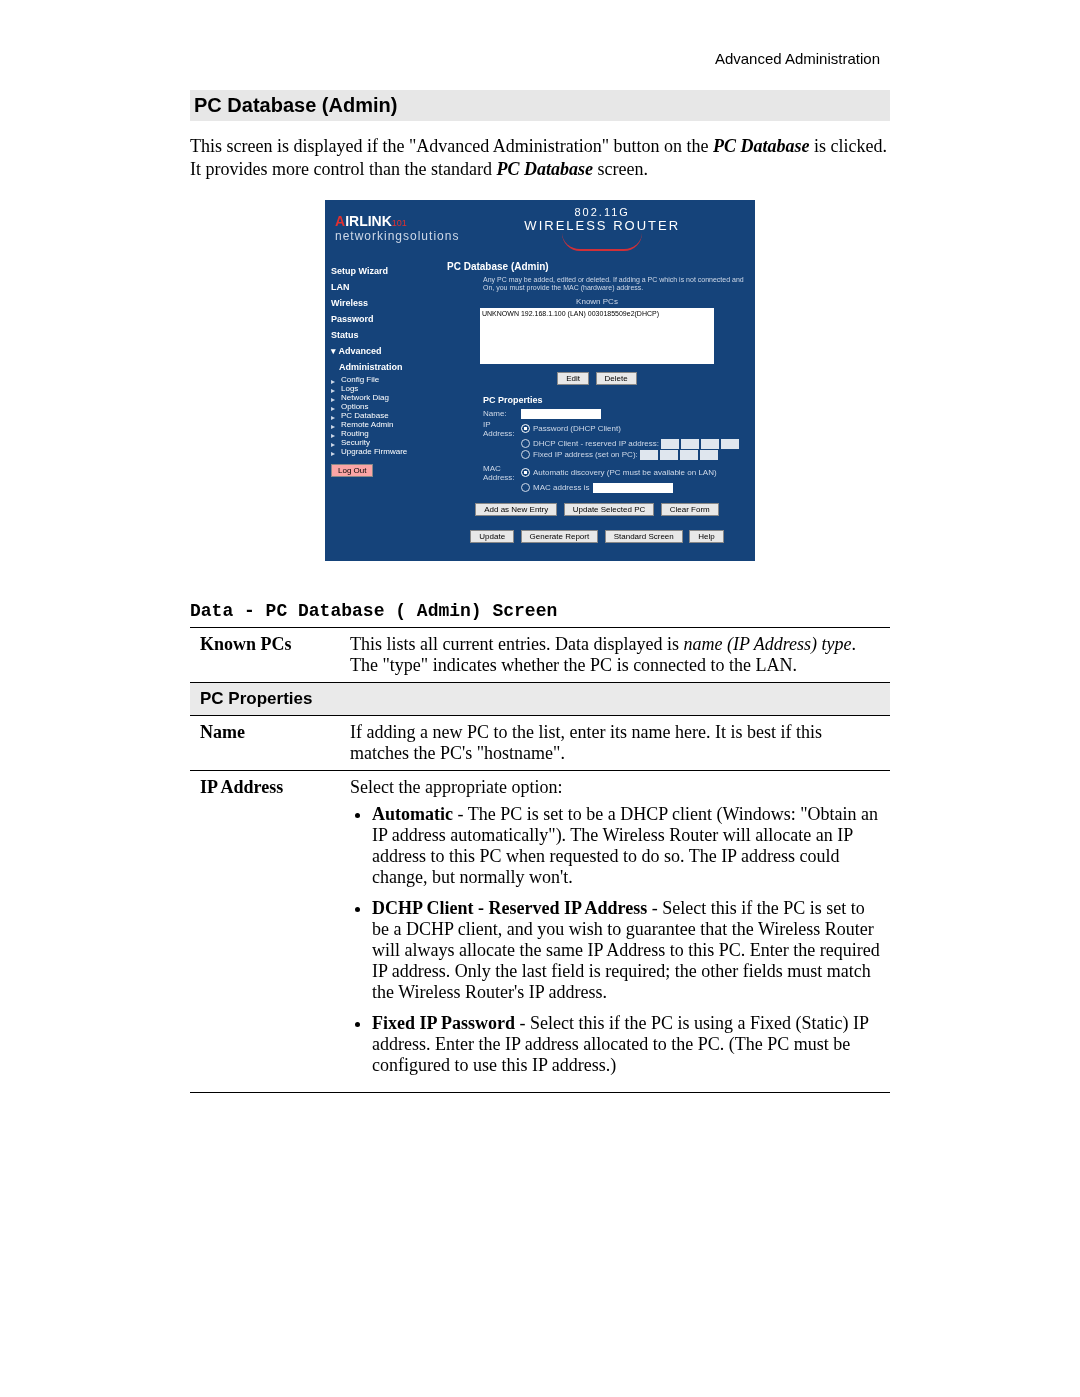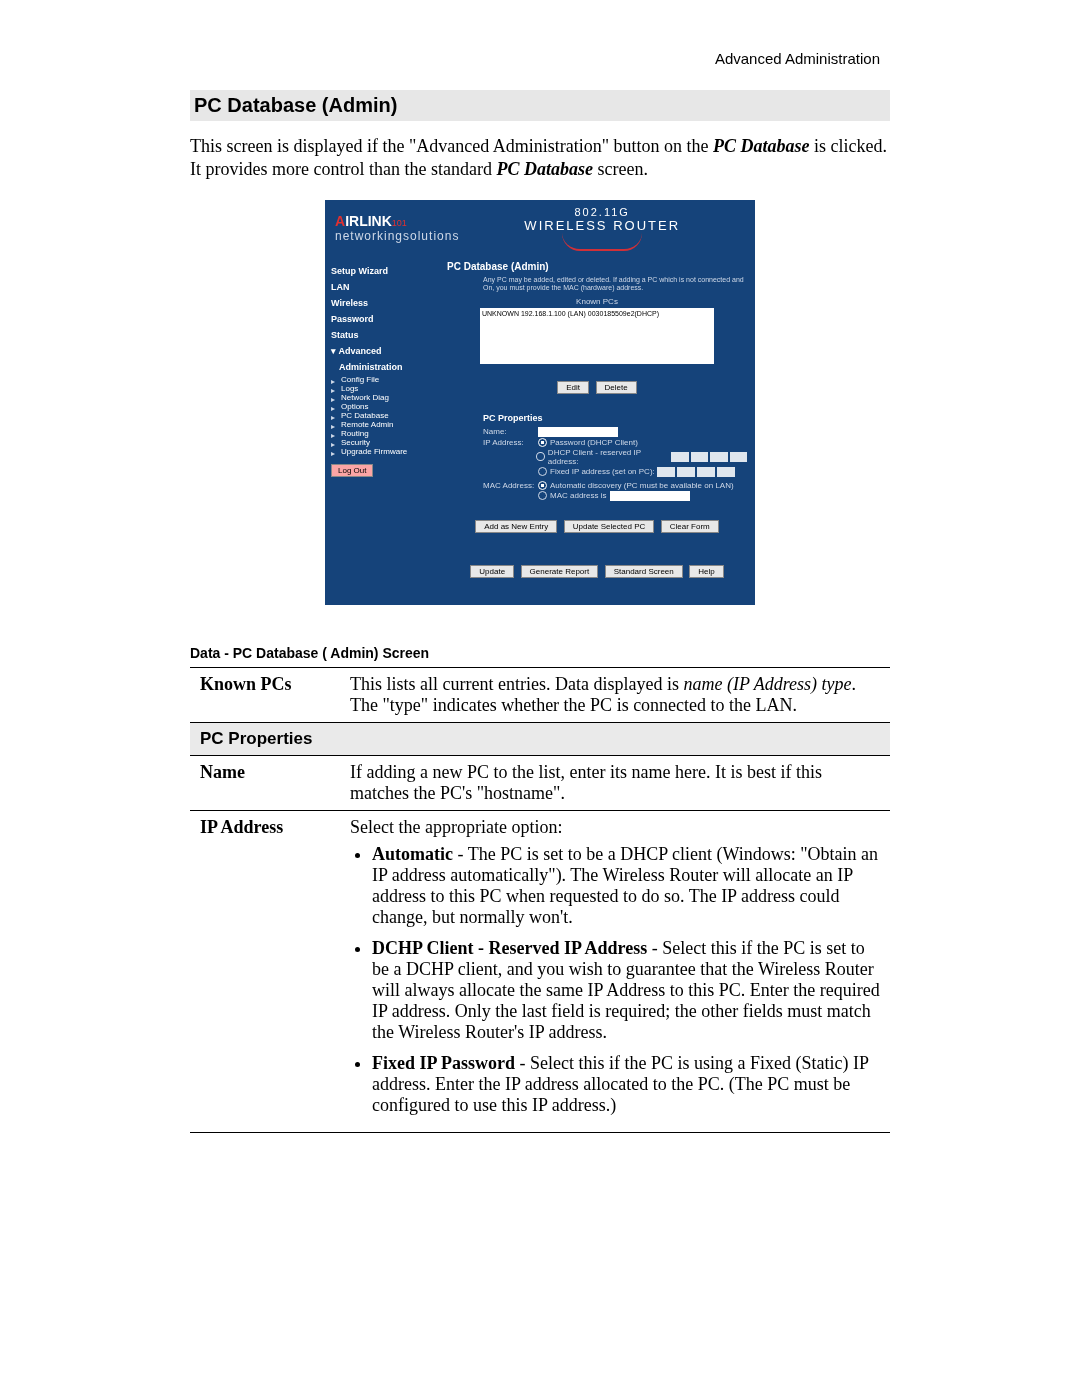--- a/index.html
+++ b/index.html
@@ -101,35 +101,35 @@
   .rm-title { color: #fff; font-weight: bold; font-size: 10px; margin-bottom: 4px; }
   .rm-note { color: #cfd9e8; font-size: 7px; margin: 0 0 4px 36px; line-height: 1.2; }
   .rm-label { color: #cfd9e8; text-align: center; font-size: 8px; margin-bottom: 2px; }
   .listbox {
     background: #fff; color: #000; height: 52px; width: 230px; margin: 0 auto;
     font-size: 7px; padding: 2px; overflow: hidden;
   }
   .btnrow { text-align: center; margin: 4px 0 6px 0; }
   .btn {
     background: #e8e8e8; color: #000; border: 1px solid #888;
-    font-size: 8px; padding: 1px 8px; display: inline-block; margin: 13px 2px;
+    font-size: 8px; padding: 1px 8px; display: inline-block; margin: 4px 2px;
   }
   .rm-sub { color: #fff; font-weight: bold; font-size: 9px; margin: 4px 0 4px 36px; }
   .proprow { display: flex; font-size: 8px; margin: 1px 0 1px 36px; align-items: center; color: #cfd9e8; }
-  .proprow .lab { width: 55px; }
+  .proprow .lab { width: 38px; }
   .radio { width: 7px; height: 7px; border-radius: 50%; border: 1px solid #cfd9e8; display: inline-block; margin-right: 3px; vertical-align: middle; }
   .radio.on { background: radial-gradient(circle, #fff 0 35%, transparent 36%); border-color:#fff; }
   .txt { background: #fff; height: 10px; display: inline-block; vertical-align: middle; }
   .ipset .oct { width: 18px; background:#dfe6ee; display:inline-block; height:10px; margin-left:2px; }
 
   
   .data-title {
-    font-family: Liberation Sans, sans-serif;
+    font-family: Liberation Mono, monospace;
     font-weight: bold;
-    font-size: 14px;
+    font-size: 18px;
     margin-top: 40px;
     margin-bottom: 6px;
   }
   table.data {
     border-collapse: collapse;
     width: 100%;
     font-size: 18px;
   }
   table.data td, table.data th {
     border-top: 1px solid #000;

